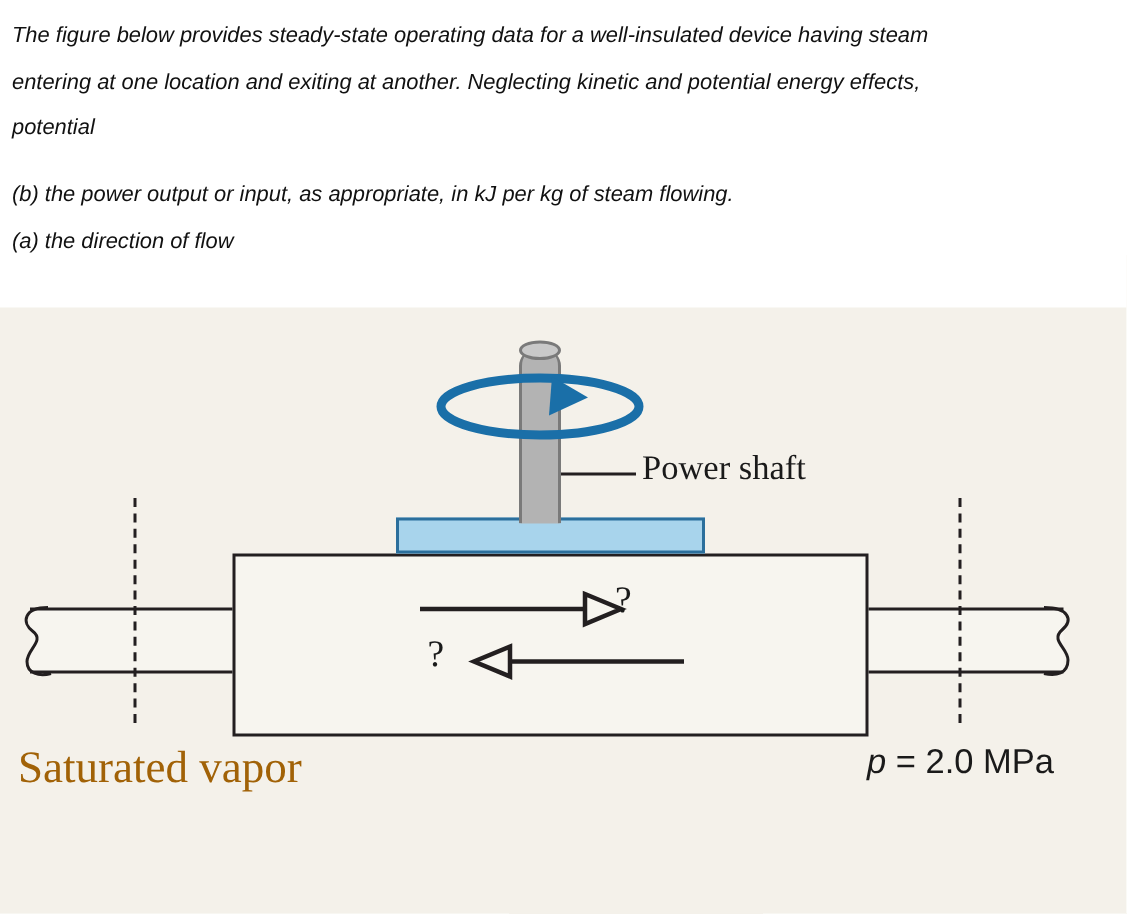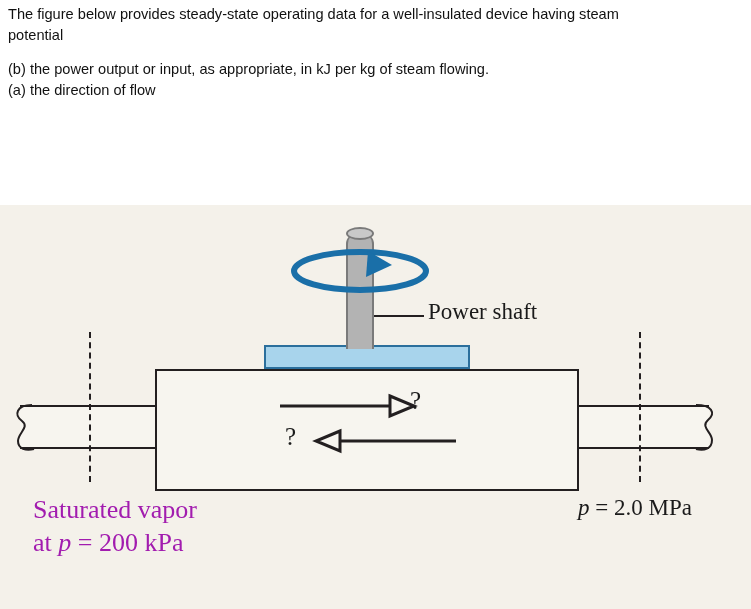--- a/index.html
+++ b/index.html
@@ -20,21 +20,22 @@
   #problem-statement {
     position: absolute;
     left: 8px;
     top: 4px;
     width: 740px;
     font-size: 14.6px;
     line-height: 1.42;
     color: #111111;
   }
   #problem-statement p {
-    margin: 0 0 0 0;
+    margin: 10px 0 0 0;
+    font-style: italic;
   }
   .para-gap {
     height: 14px;
   }
   .stmt-line { display: block; }
 
   
   #figure {
     position: absolute;
     left: 0px;
@@ -202,46 +203,47 @@
   }
   #station-right {
     left: 639px;
     top: 127px;
     height: 150px;
   }
 
   
   #label-inlet {
     position: absolute;
-    left: 33px;
+    left: 12px;
     top: 288px;
     font-family: "Liberation Serif", serif;
-    font-size: 26px;
+    font-size: 30px;
     line-height: 1.28;
-    color: #a21caf;
+    color: #a16207;
     white-space: nowrap;
   }
   #label-outlet {
     position: absolute;
     left: 578px;
     top: 288px;
-    font-family: Liberation Serif, serif;
+    font-family: Liberation Sans, sans-serif;
     font-size: 23px;
     line-height: 1.28;
     color: #1a1a1a;
     white-space: nowrap;
     text-align: left;
   }
   .ital { font-style: italic; }
 </style>
 </head>
 <body>
 
 <div id="problem-statement">
   <p class="stmt-line">The figure below provides steady-state operating data for a well-insulated device having steam</p>
+  <p class="stmt-line">entering at one location and exiting at another. Neglecting kinetic and potential energy effects,</p>
   <p class="stmt-line">potential</p>
   <div class="para-gap"></div>
   <p class="stmt-line">(b) the power output or input, as appropriate, in kJ per kg of steam flowing.</p>
   <p class="stmt-line">(a) the direction of flow</p>
 </div>
 
 <div id="figure">
 
   <div id="pipe-left"></div>
 
@@ -279,23 +281,20 @@
     <line x1="62" y1="14" x2="178" y2="14" stroke="#231f20" stroke-width="3"></line>
     <polygon points="62,4 38,14 62,24" fill="none" stroke="#231f20" stroke-width="3"></polygon>
   </svg>
   <div class="q-mark" id="q-left">?</div>
 
   <div class="station-line" id="station-left"></div>
   <div class="station-line" id="station-right"></div>
 
   <div id="label-inlet">
     <div>Saturated vapor</div>
-    <div>
-      <span>at </span><span class="ital">p</span><span> = 200 kPa</span>
-    </div>
   </div>
 
   <div id="label-outlet">
     <div>
       <span class="ital">p</span><span> = 2.0 MPa</span>
     </div>
   </div>
 
 </div>
 

